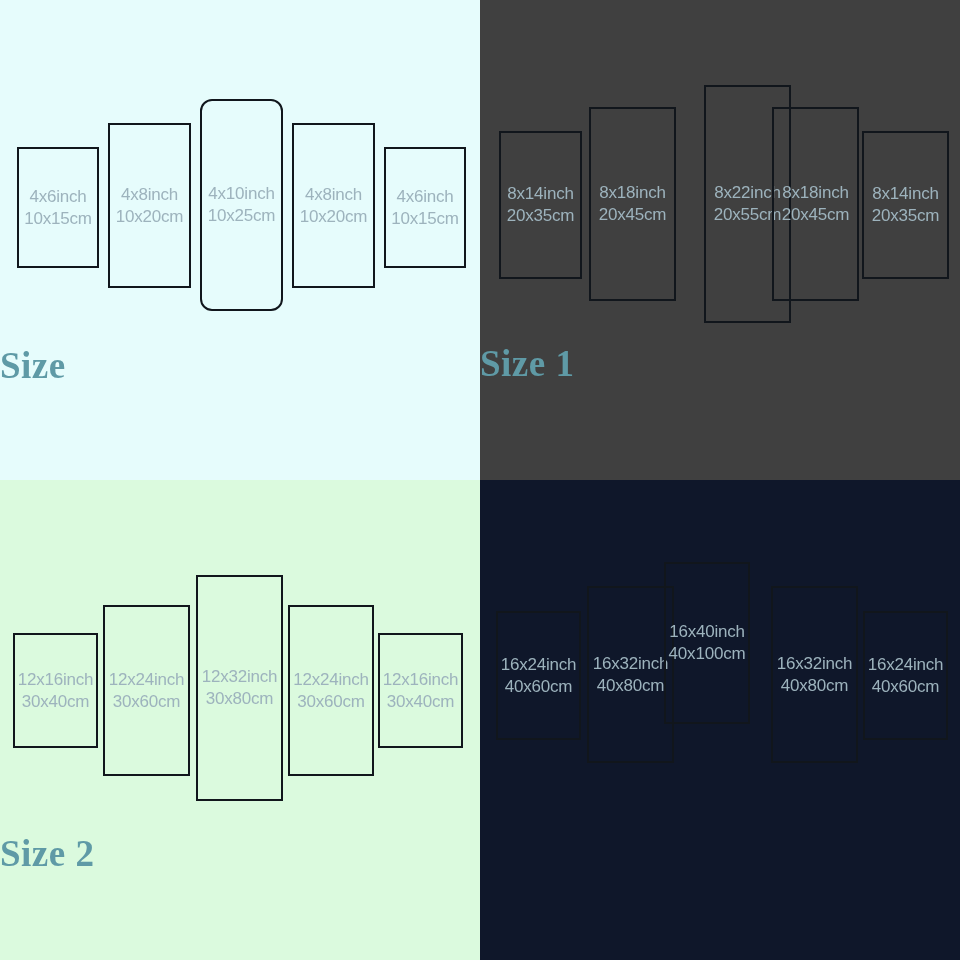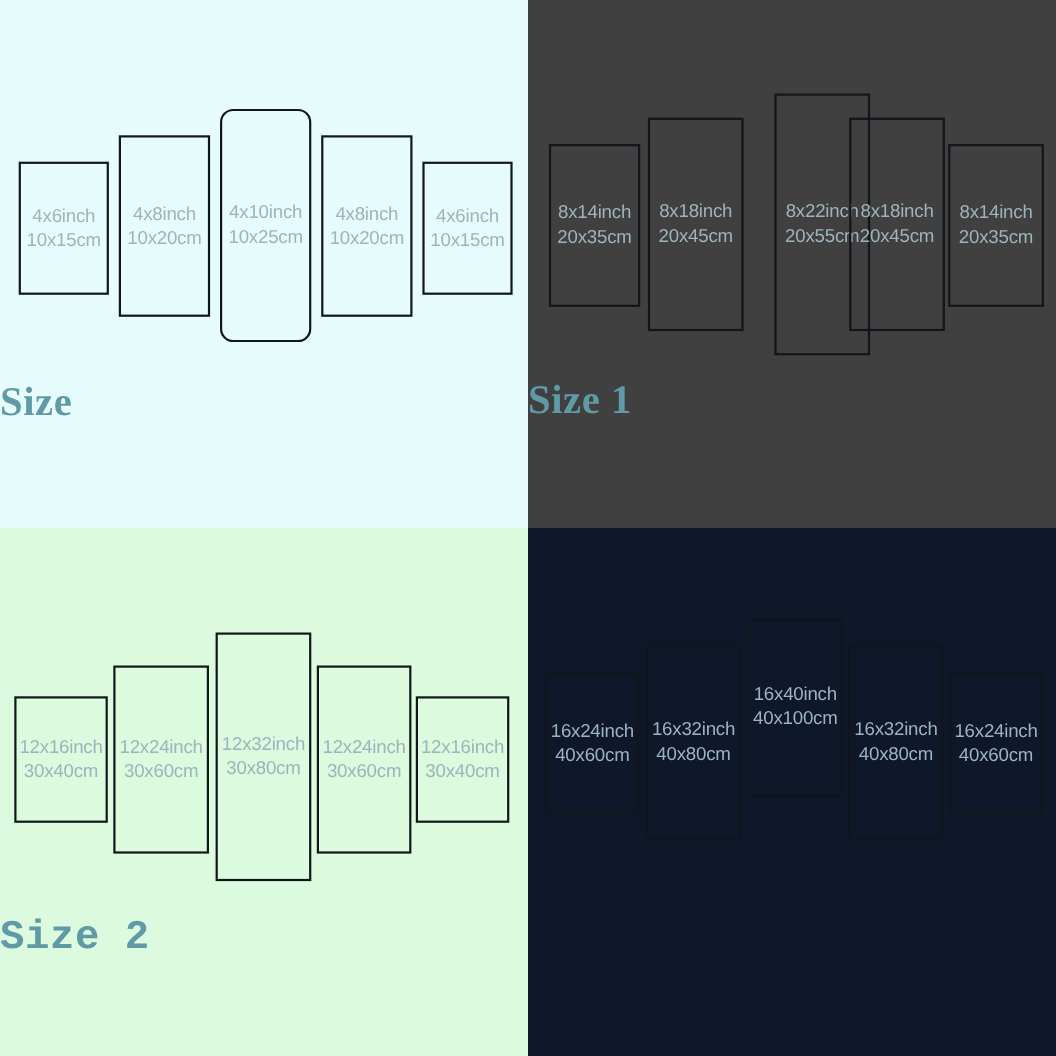--- a/index.html
+++ b/index.html
@@ -163,37 +163,37 @@
             <span class="l-cm">30x60cm</span>
           </div>
         </div>
         <div class="panel" style="left: 378px; top: 153px; width: 85px; height: 115px;">
           <div class="lines">
             <span class="l-in">12x16inch</span>
             <span class="l-cm">30x40cm</span>
           </div>
         </div>
       </div>
-      <div class="q-title" style="top: 352px; font-family: Liberation Mono, monospace;">Size 2</div>
+      <div class="q-title" style="top: 352px;">Size 2</div>
     </div>
     <div class="quadrant" style="background: #0f172a;">
       <div class="panels">
         <div class="panel" style="left: 16px; top: 131px; width: 85px; height: 129px;">
           <div class="lines">
             <span class="l-in">16x24inch</span>
             <span class="l-cm">40x60cm</span>
           </div>
         </div>
         <div class="panel" style="left: 107px; top: 106px; width: 87px; height: 177px;">
           <div class="lines">
             <span class="l-in">16x32inch</span>
             <span class="l-cm">40x80cm</span>
           </div>
         </div>
-        <div class="panel" style="left: 200px; top: 82px; width: 86px; height: 162px;">
+        <div class="panel" style="left: 184px; top: 82px; width: 86px; height: 162px;">
           <div class="lines">
             <span class="l-in">16x40inch</span>
             <span class="l-cm">40x100cm</span>
           </div>
         </div>
         <div class="panel" style="left: 291px; top: 106px; width: 87px; height: 177px;">
           <div class="lines">
             <span class="l-in">16x32inch</span>
             <span class="l-cm">40x80cm</span>
           </div>

